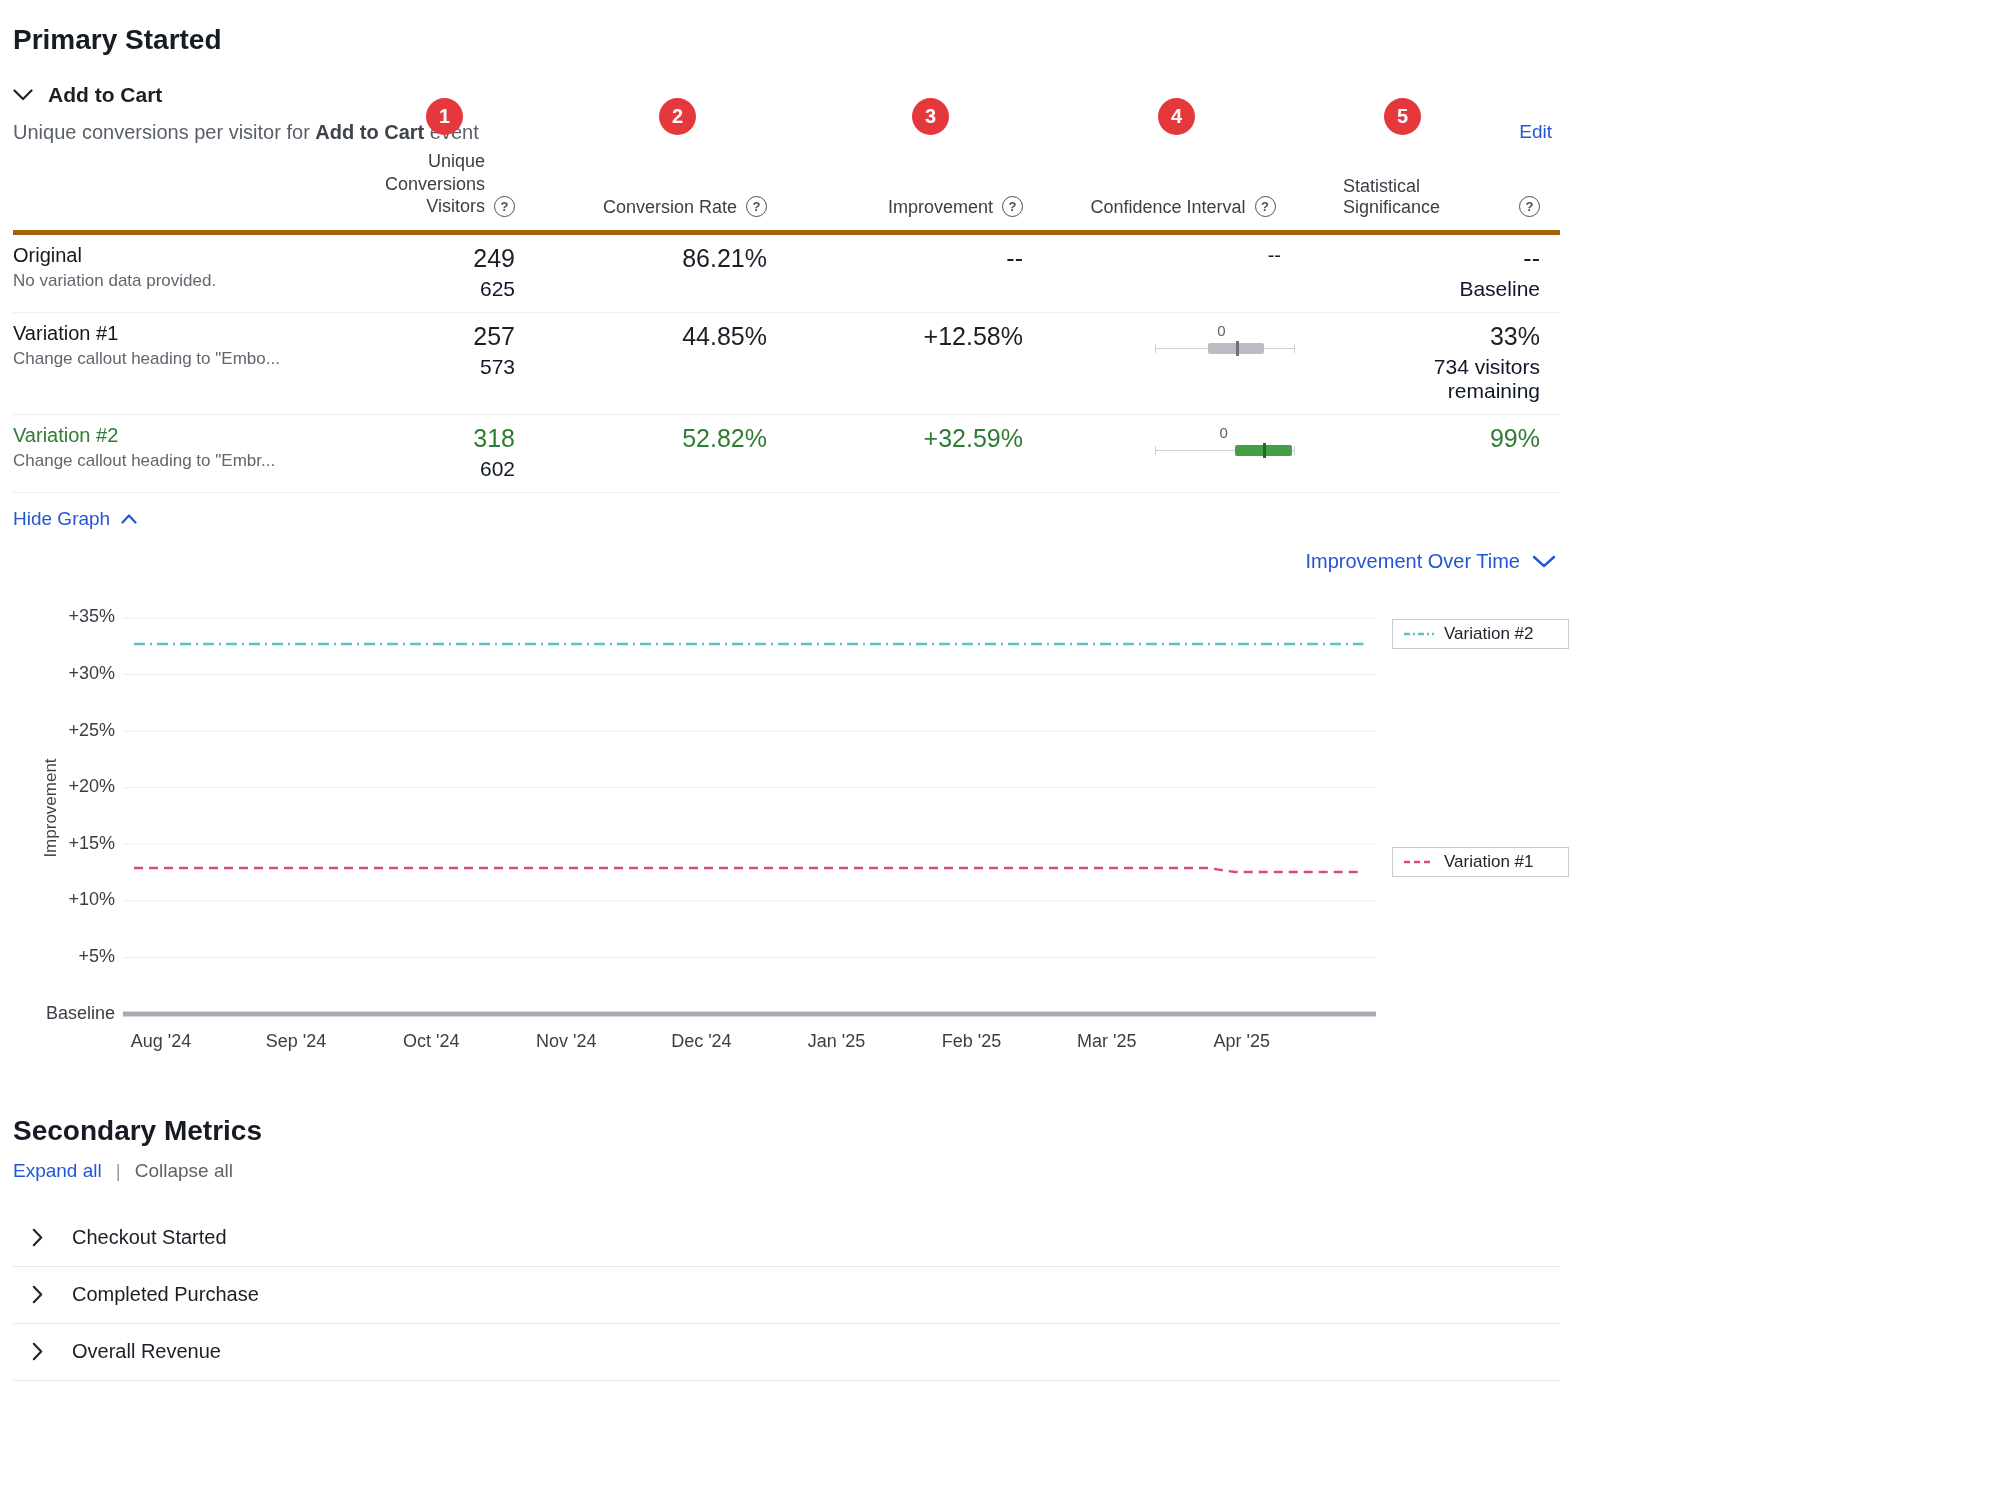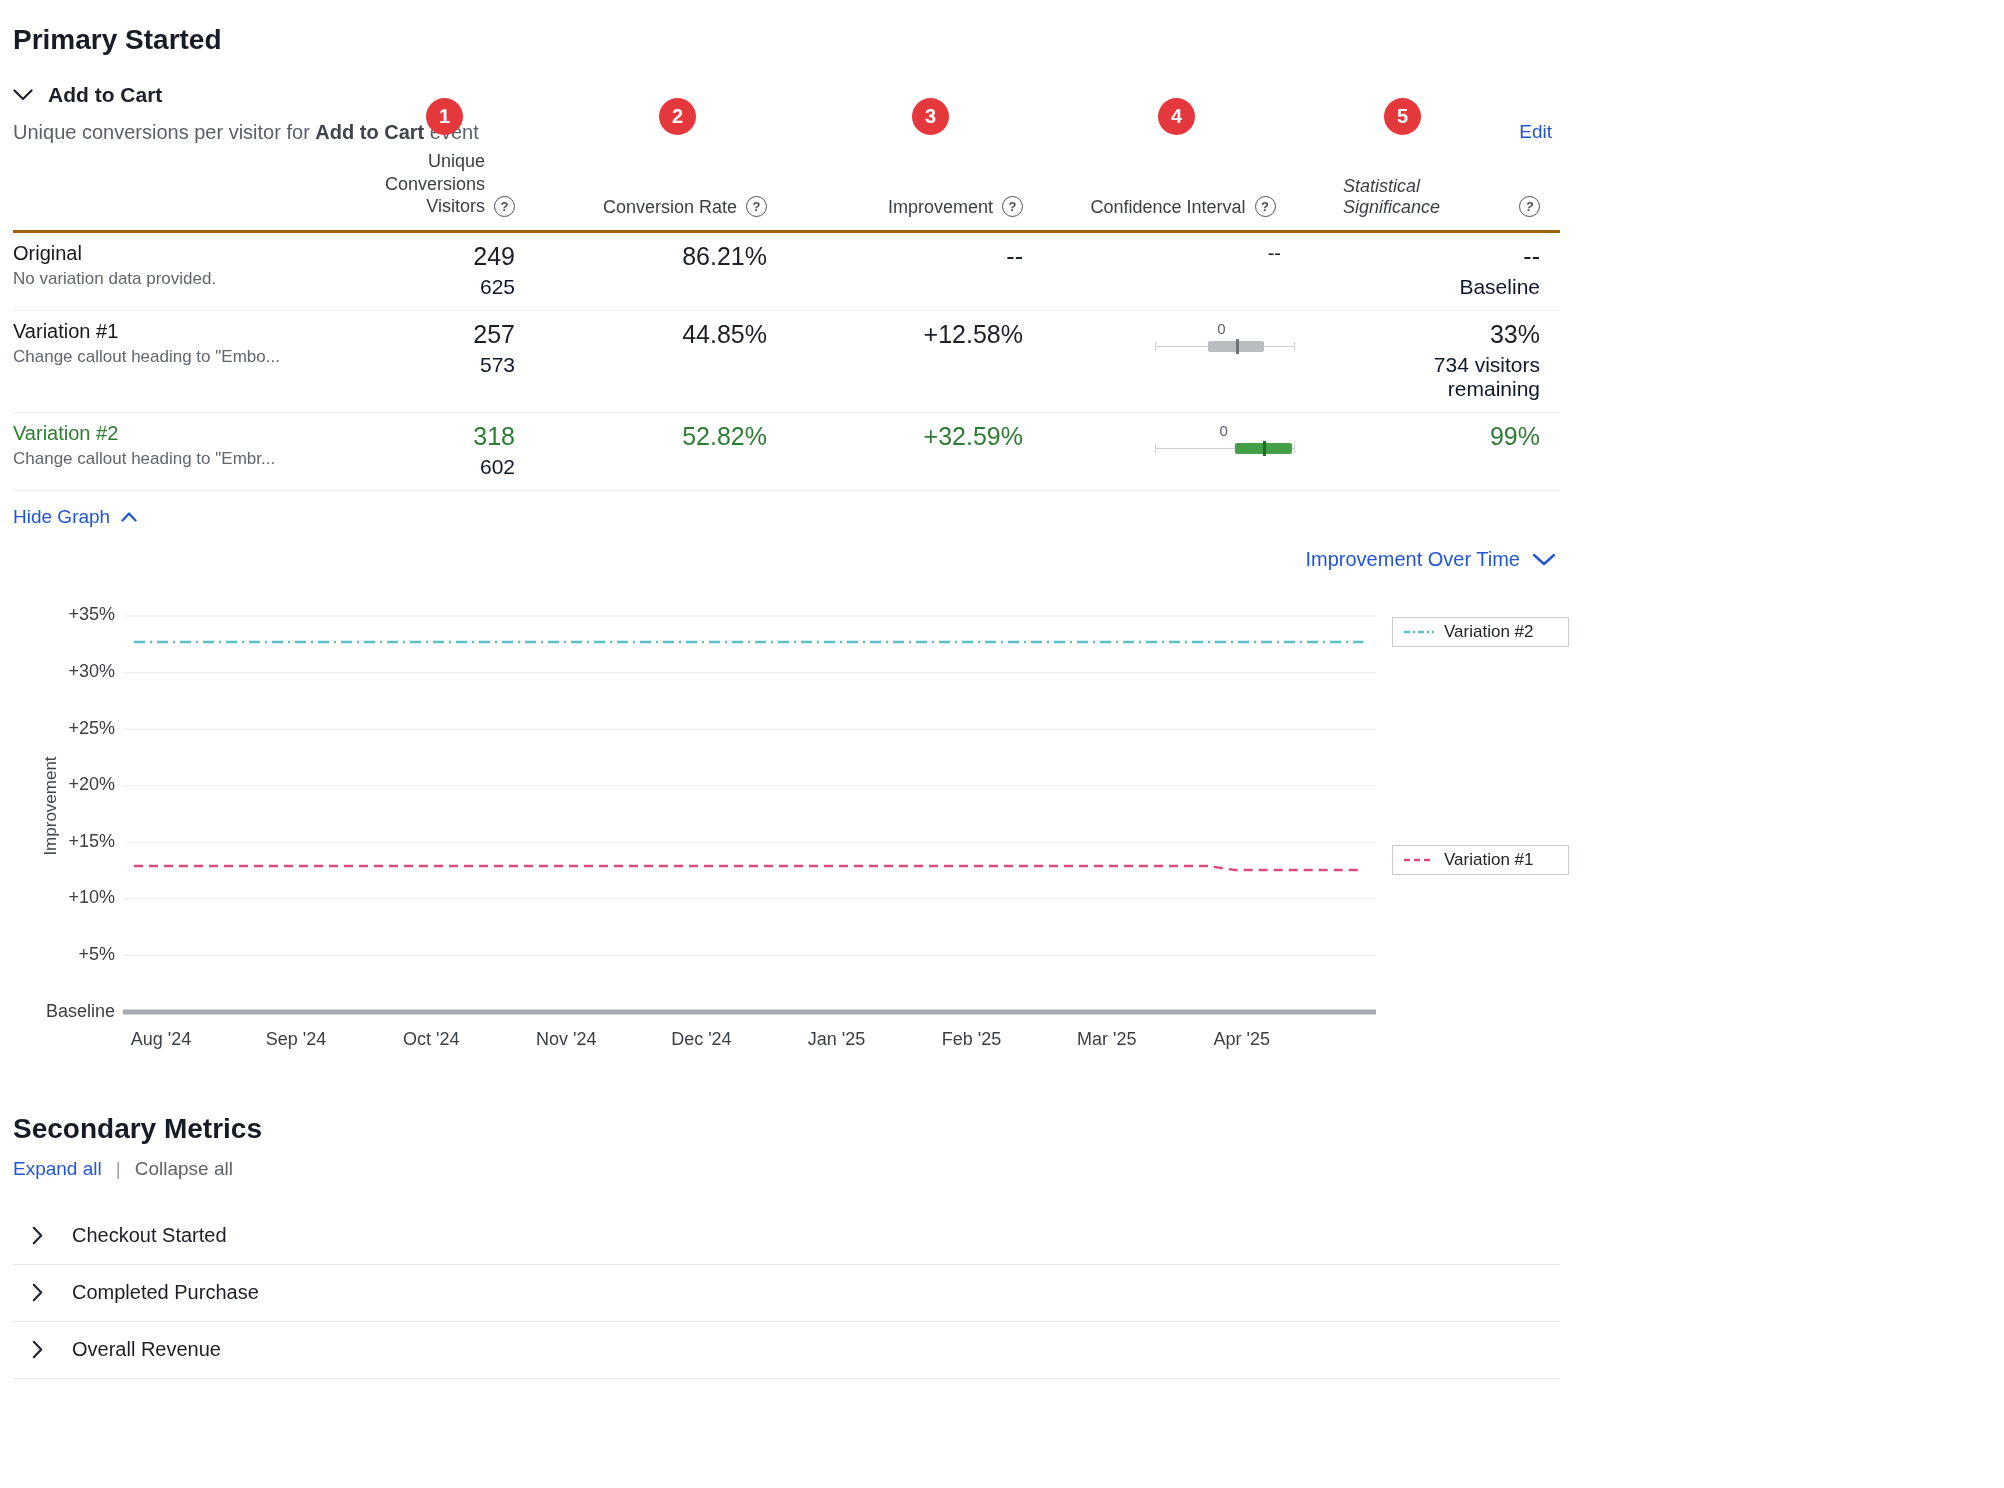--- a/index.html
+++ b/index.html
@@ -23,25 +23,25 @@
   .edit-link { font-size: 19px; }
 
   .badge {
     position: absolute; width: 37px; height: 37px; border-radius: 50%;
     background: #e5383c; color: #fff; font-size: 20px; font-weight: 700;
     display: flex; align-items: center; justify-content: center; top: 98px;
   }
 
   
   .grid-row { display: grid; grid-template-columns: 380px 122px 252px 256px 320px 1fr; }
-  .thead { align-items: end; padding-bottom: 12px; border-bottom: 3px solid #a16207; margin-top: 6px; }
+  .thead { align-items: end; padding-bottom: 12px; border-bottom: 5px solid #a16207; margin-top: 6px; }
   .th { font-size: 18px; color: #3a3f46; display: flex; justify-content: flex-end; align-items: flex-end; gap: 9px; }
   .th.center { justify-content: center; }
   .th .two-line { text-align: right; line-height: 1.25; }
-  .th.sig { padding-right: 20px; font-style: italic; }
+  .th.sig { padding-right: 20px; }
   .help-icon {
     width: 21px; height: 21px; border: 1.5px solid #4a4f57; border-radius: 50%;
     font-size: 13px; font-weight: 700; color: #4a4f57;
     display: inline-flex; align-items: center; justify-content: center; flex: 0 0 auto;
     margin-bottom: 1px; cursor: pointer;
   }
 
   .trow { padding: 9px 0 11px; border-bottom: 1px solid #eceef1; }
   .cell-name .l1 { font-size: 20px; color: #16181d; }
   .cell-name .l2 { font-size: 17px; color: #60666e; margin-top: 4px; }

